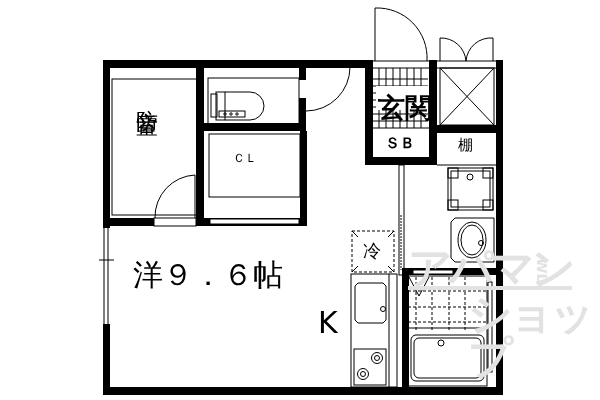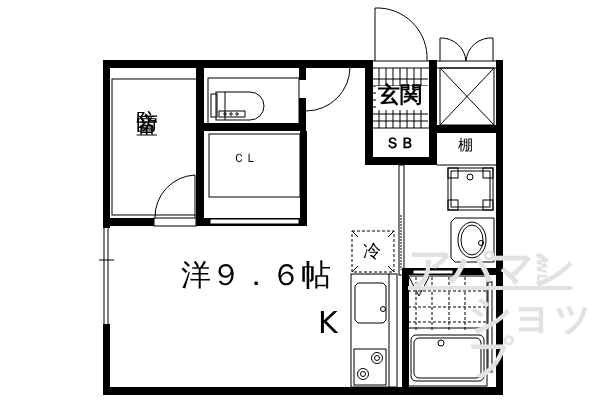--- a/index.html
+++ b/index.html
@@ -181,22 +181,22 @@
       <circle cx="377" cy="358" r="5.5"></circle>
       <circle cx="377" cy="358" r="2.5"></circle>
       <circle cx="363" cy="374" r="5.5"></circle>
       <circle cx="363" cy="374" r="2.5"></circle>
     </g>
   </g>
 </svg>
 
 <div class="lbl lbl-vert" style="left:136px; top:92px; font-size:22px;">防音室</div>
 <div class="lbl" style="left:233px; top:152px; font-size:12px;">ＣＬ</div>
-<div class="lbl" style="left:378px; top:84px; font-size:22px; font-weight:bold;">玄関</div>
+<div class="lbl" style="left:378px; top:94px; font-size:27px; font-weight:bold;">玄関</div>
 <div class="lbl" style="left:385px; top:136px; font-size:15px;font-weight:bold;">ＳＢ</div>
 <div class="lbl" style="left:458px; top:138px; font-size:15px;">棚</div>
 <div class="lbl" style="left:363px; top:242px; font-size:18px;">冷</div>
-<div class="lbl" style="left:133px; top:260px; font-size:30px;margin-left:48px;">洋９．６帖</div>
+<div class="lbl" style="left:133px; top:260px; font-size:30px;">洋９．６帖</div>
 <div class="lbl" style="left:318px; top:308px; font-size:30px;">K</div>
 
 <div class="wm" style="left:408px; top:246px; font-size:44px; letter-spacing:-4px;text-decoration:underline;">アパマン</div>
 <div class="wm" style="left:420px; top:292px; font-size:44px; letter-spacing:-4px;margin-left:48px;">ショップ</div>
 <div class="wm" style="left:535px; top:258px; font-size:14px; writing-mode:vertical-rl;">WL</div>
 
 </body></html>

